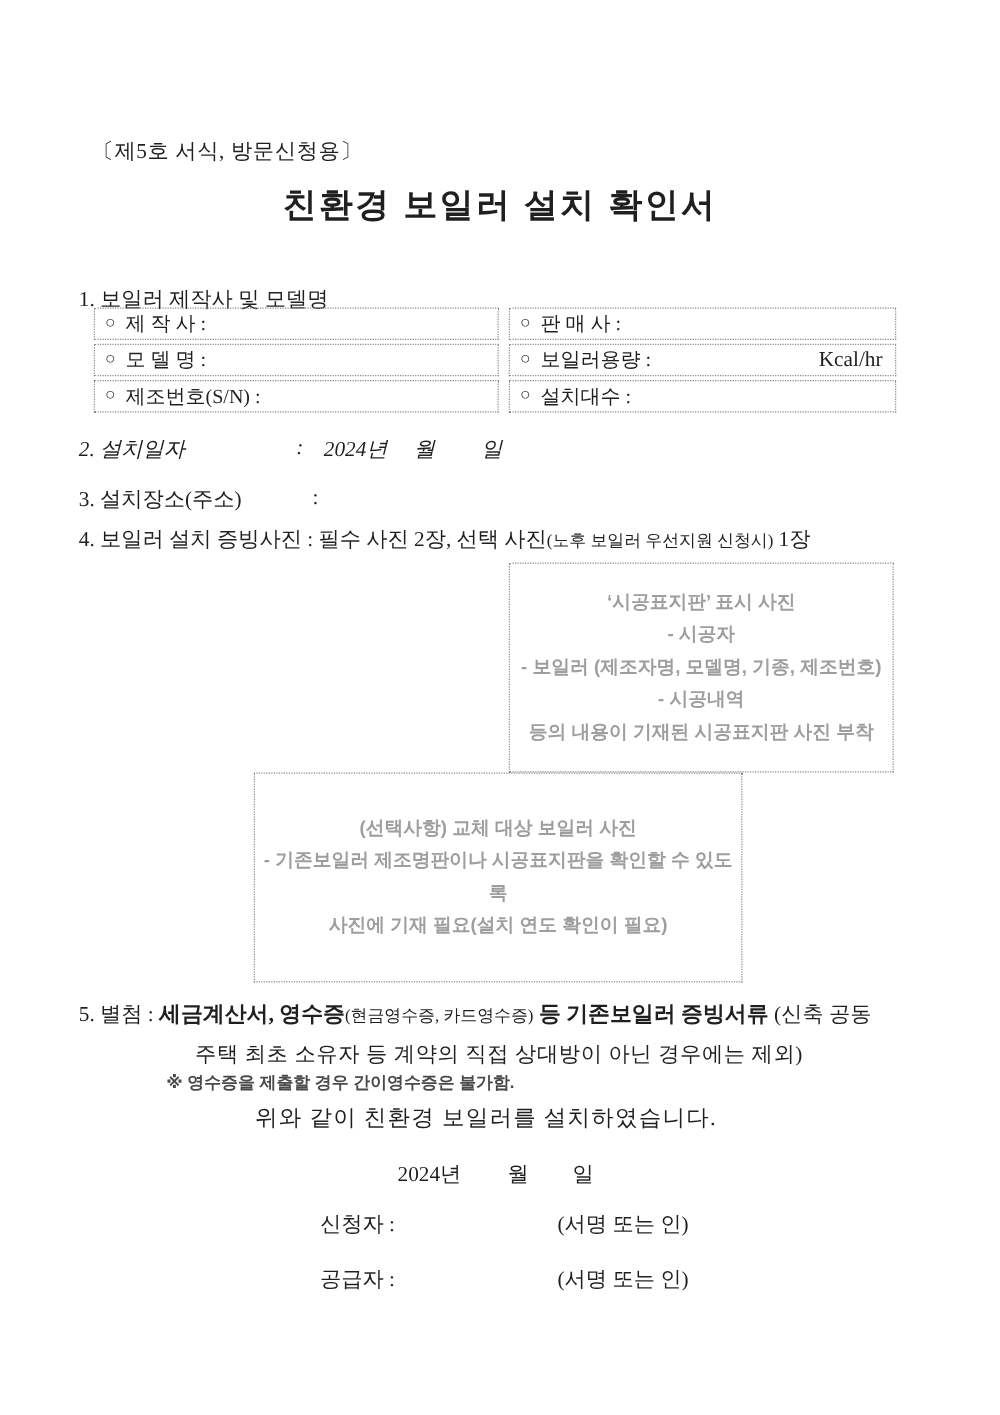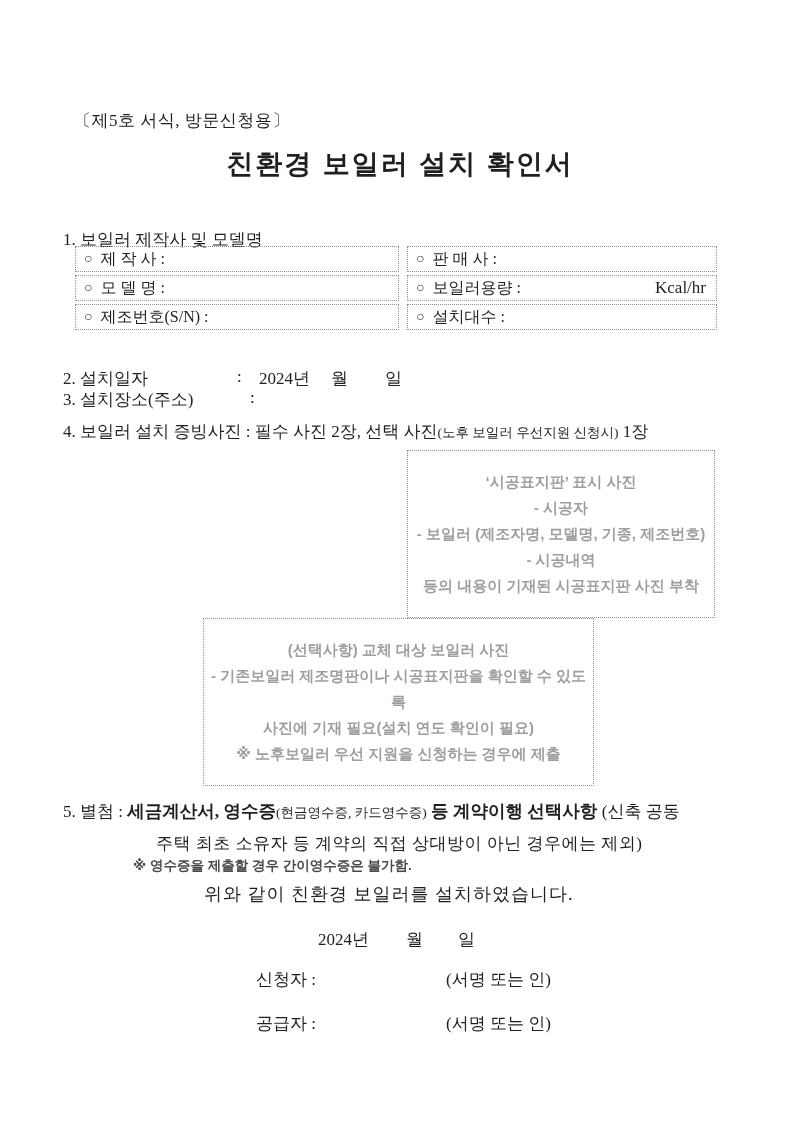--- a/index.html
+++ b/index.html
@@ -37,21 +37,21 @@
     display: flex;
     align-items: center;
     padding: 0 10px 0 8px;
     font-size: 16px;
   }
   .t-cell.left  { width: 324px; }
   .t-cell.right { width: 310px; }
   .bullet { font-size: 14px; margin-right: 8px; color: #333; }
   .cell-suffix { margin-left: auto; font-size: 17px; }
 
-  .sec2 { left: 0; top: 367px; width: 660px; height: 22px; }
+  .sec2 { left: 0; top: 348px; width: 660px; height: 22px; font-style: italic; }
   .sec2 span { position: absolute; font-size: 17px; }
   .sec2 .lbl { left: 63px; }
   .sec2 .colon { left: 237px; }
   .sec2 .year { left: 259px; }
   .sec2 .month { left: 331px; }
   .sec2 .day { left: 385px; }
 
   .sec3 { left: 0; top: 388px; width: 800px; height: 22px; }
   .sec3 span { position: absolute; font-size: 17px; }
   .sec3 .lbl { left: 63px; }
@@ -168,25 +168,24 @@
     <div>- 시공자</div>
     <div>- 보일러 (제조자명, 모델명, 기종, 제조번호)</div>
     <div>- 시공내역</div>
     <div>등의 내용이 기재된 시공표지판 사진 부착</div>
   </div>
 
   <div class="abs photo-box box-bottom">
     <div>(선택사항) 교체 대상 보일러 사진</div>
     <div>- 기존보일러 제조명판이나 시공표지판을 확인할 수 있도록</div>
     <div>사진에 기재 필요(설치 연도 확인이 필요)</div>
-    <div>※ 노후보일러 우선 지원을 신청하는 경우에 제출</div>
   </div>
 
   <div class="abs sec5-line1">
-    <span>5. 별첨 : </span><b>세금계산서, 영수증</b><span class="small-inline">(현금영수증, 카드영수증)</span><b> 등 계약이행 선택사항 </b><span>(신축 공동</span>
+    <span>5. 별첨 : </span><b>세금계산서, 영수증</b><span class="small-inline">(현금영수증, 카드영수증)</span><b> 등 기존보일러 증빙서류 </b><span>(신축 공동</span>
   </div>
   <div class="abs sec5-line2">주택 최초 소유자 등 계약의 직접 상대방이 아닌 경우에는 제외)</div>
   <div class="abs sec5-note">※ 영수증을 제출할 경우 간이영수증은 불가함.</div>
 
   <div class="abs statement">위와 같이 친환경 보일러를 설치하였습니다.</div>
 
   <div class="abs footer-date">
     <span class="year">2024년</span>
     <span class="month">월</span>
     <span class="day">일</span>

